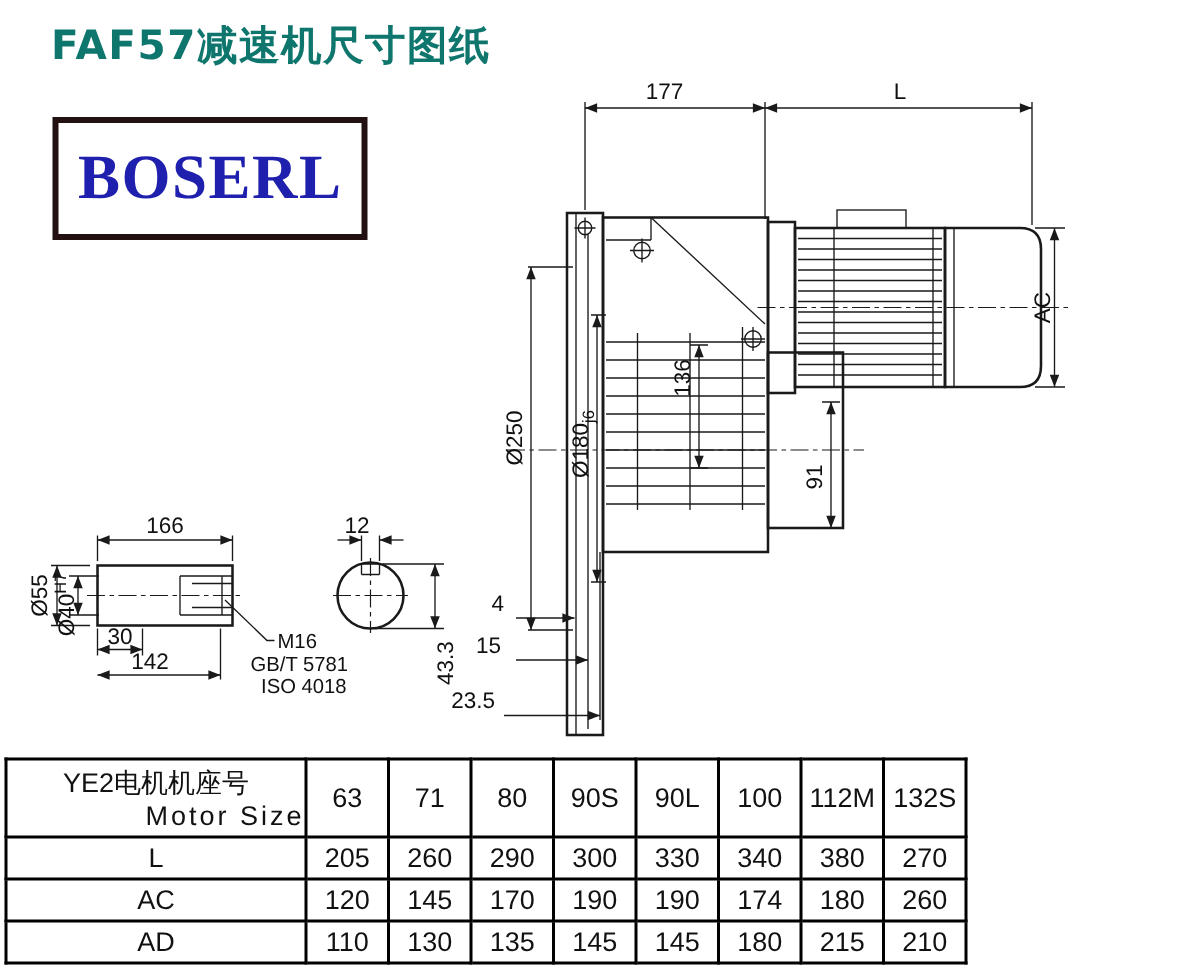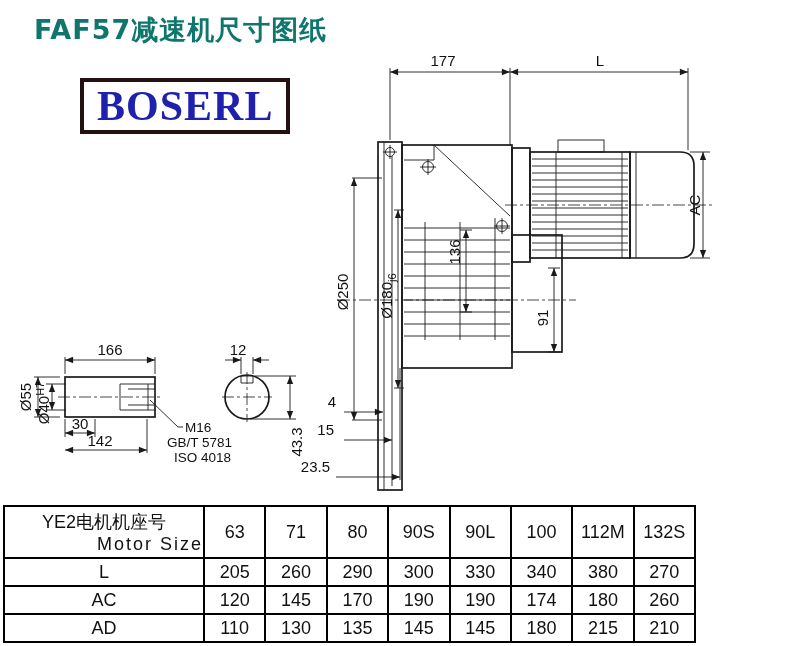--- a/index.html
+++ b/index.html
@@ -8,36 +8,35 @@
     font-family:"Liberation Sans",sans-serif;color:#111;overflow:hidden;
   }
   .page-title{
     position:absolute;left:34px;top:12px;
     font-size:27px;font-weight:bold;color:#0f766e;letter-spacing:1px;
     font-family:"DejaVu Sans",sans-serif;
   }
   .logo-box{
     position:absolute;left:35px;top:78px;
     border:4px solid #231010;background:#fff;
-    padding:1px 13px;
-    margin-left:45px;
+    padding:14px 13px;
   }
   .logo-text{
     font-family:"Liberation Serif",serif;
     font-size:42px;font-weight:bold;color:#2020ae;line-height:46px;letter-spacing:1px;
   }
   svg.drawing{position:absolute;left:0;top:0;}
   svg .o{fill:none;stroke:#1a1a1a;stroke-width:1.7;}
   svg .l{fill:none;stroke:#1a1a1a;stroke-width:0.9;}
   svg .d{fill:none;stroke:#1a1a1a;stroke-width:0.9;}
   svg .cl{fill:none;stroke:#1a1a1a;stroke-width:0.8;stroke-dasharray:12 3 3 3;}
   svg text{font-family:"Liberation Sans",sans-serif;font-size:15px;fill:#111;}
   svg text.sm{font-size:13.5px;}
   table.dim-table{
-    position:absolute;left:3px;top:505px;width:693px;
+    position:absolute;left:3px;top:505px;width:642px;
     border-collapse:collapse;table-layout:fixed;
     font-size:18px;background:#fff;
   }
   table.dim-table td{
     border:2px solid #000;text-align:center;vertical-align:middle;padding:0;
   }
   table.dim-table tr.hdr td{height:50px;}
   table.dim-table tr.row td{height:26px;}
   .hdr-en{letter-spacing:2px;text-align:right;}
 </style>

